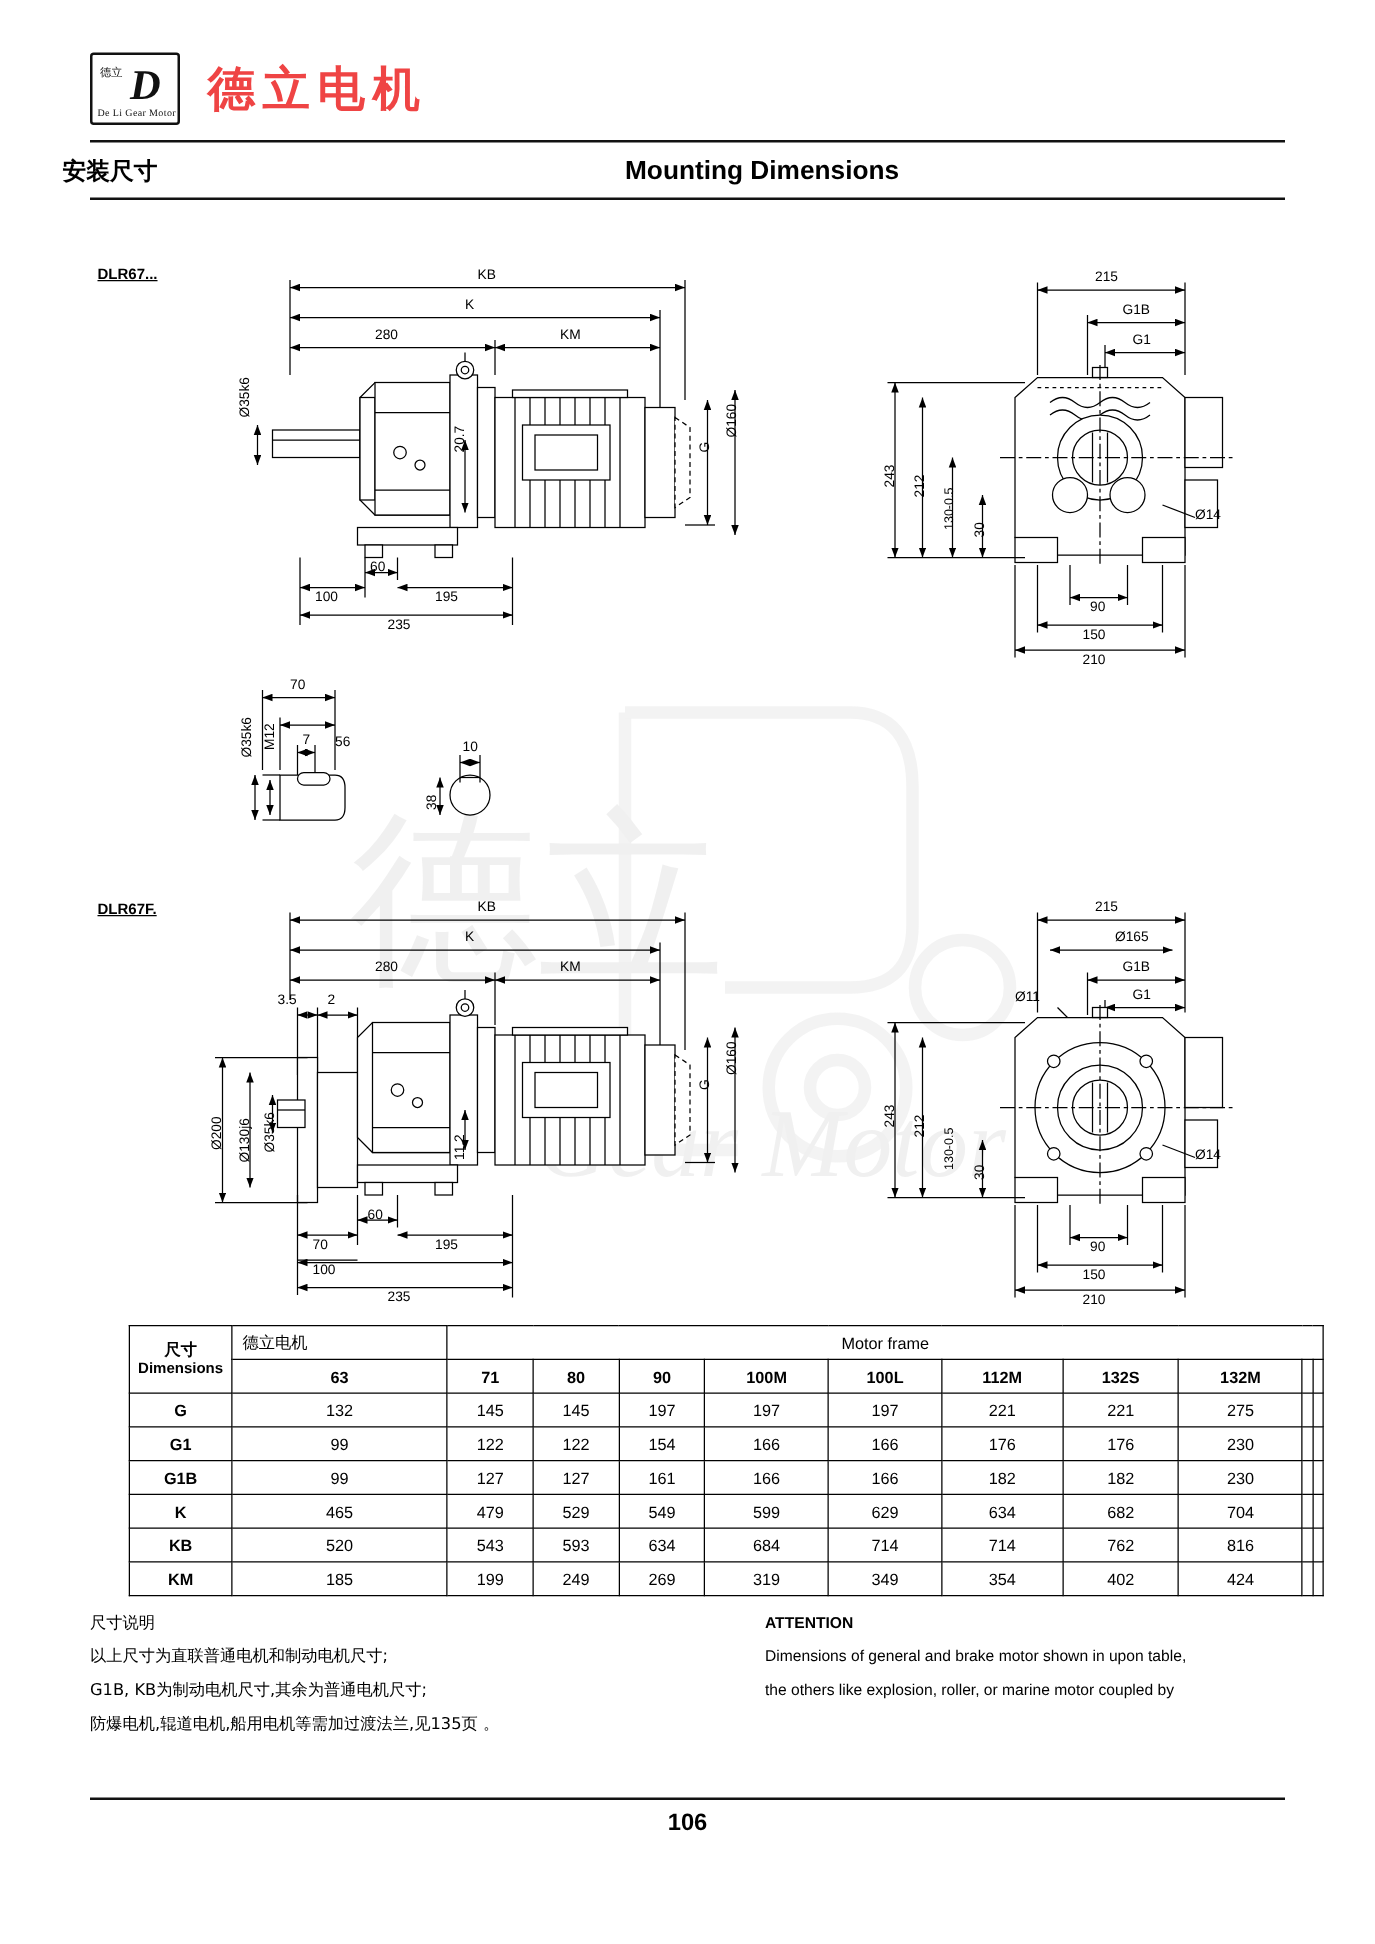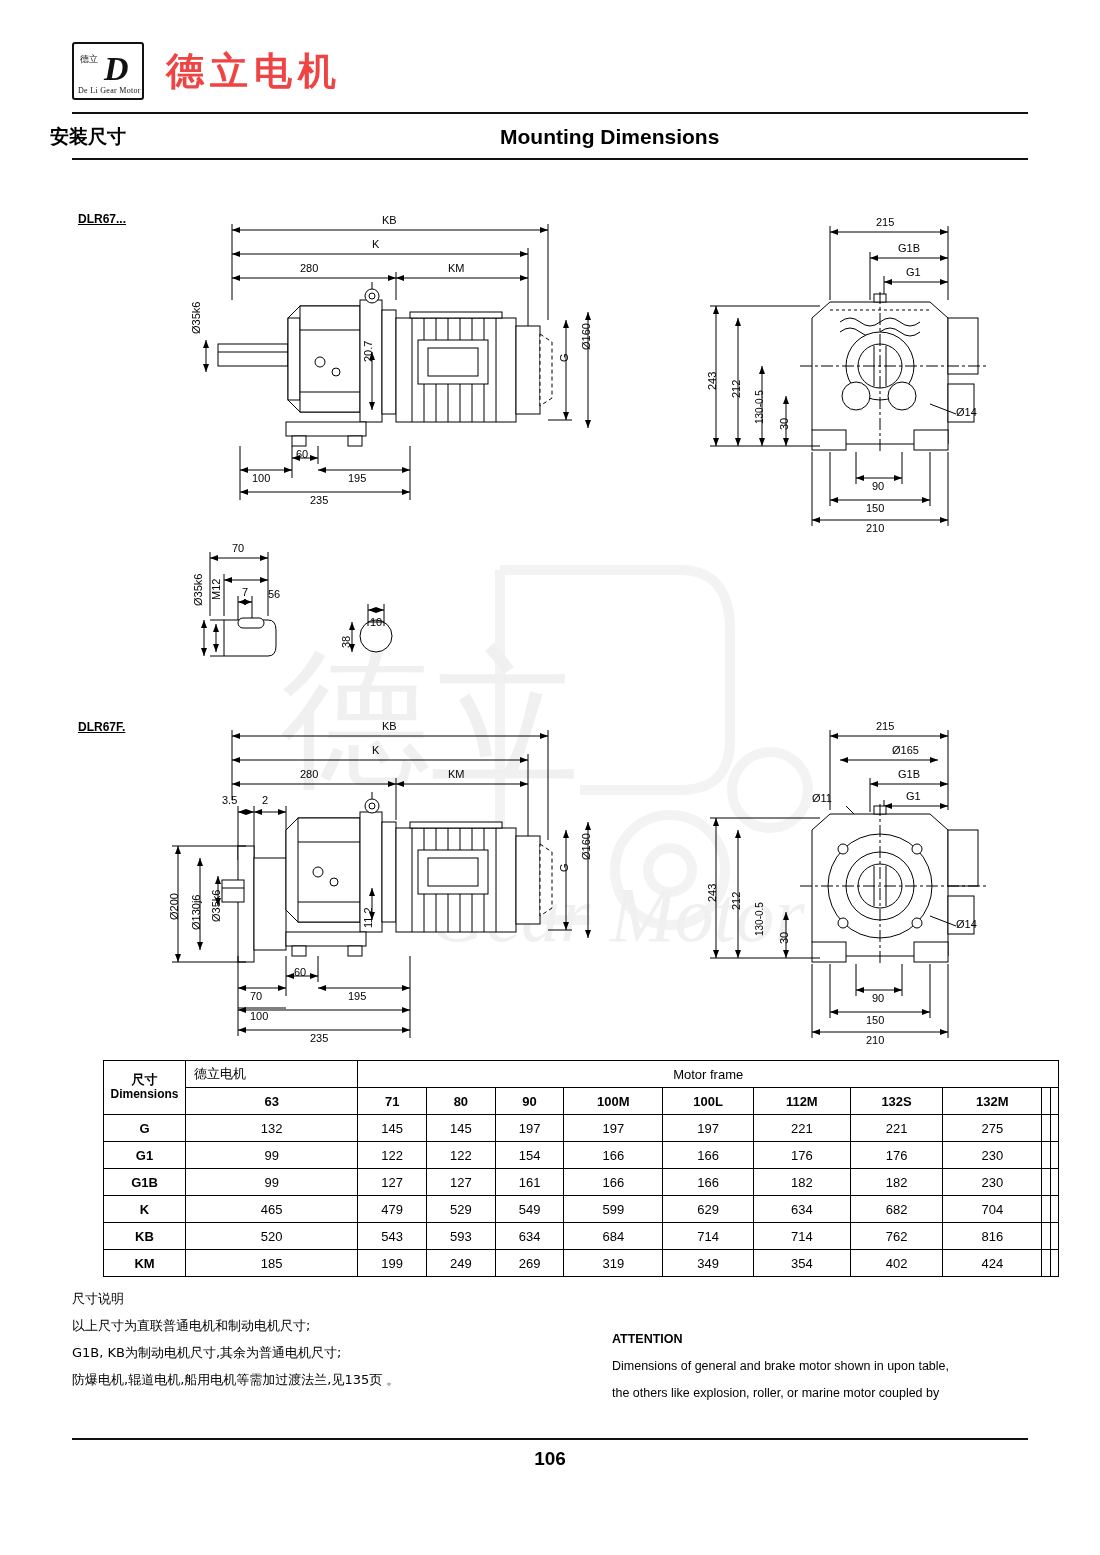--- a/index.html
+++ b/index.html
@@ -163,21 +163,21 @@
     font-size: 13px;
     line-height: 27px;
   }
   .notes-en {
     position: absolute;
     left: 612px; top: 1285px;
     width: 420px;
     font-size: 12.5px;
     line-height: 27px;
   }
-  .notes-en .hd { font-weight: bold; margin-top: 41px; }
+  .notes-en .hd { font-weight: bold; }
 
   
   .footer-rule {
     position: absolute;
     left: 72px; top: 1438px;
     width: 956px; height: 2px;
     background: #111;
   }
   .pageno {
     position: absolute;
@@ -532,21 +532,21 @@
   <div class="dimtxt" style="position:absolute;left:956px;top:406px;">Ø14</div>
   <div class="dimtxt" style="position:absolute;left:872px;top:480px;">90</div>
   <div class="dimtxt" style="position:absolute;left:866px;top:502px;">150</div>
   <div class="dimtxt" style="position:absolute;left:866px;top:522px;">210</div>
 
   <div class="dimtxt" style="position:absolute;left:232px;top:542px;">70</div>
   <div class="dimtxt" style="position:absolute;left:240px;top:588px;margin-left:28px;">56</div>
   <div class="dimtxt" style="position:absolute;left:242px;top:586px;">7</div>
   <div class="dimtxt" style="position:absolute;left:210px;top:600px;transform:rotate(-90deg);transform-origin:left top;width:40px;">M12</div>
   <div class="dimtxt" style="position:absolute;left:192px;top:606px;transform:rotate(-90deg);transform-origin:left top;width:62px;">Ø35k6</div>
-  <div class="dimtxt" style="position:absolute;left:370px;top:616px;text-align:right;">10</div>
+  <div class="dimtxt" style="position:absolute;left:370px;top:592px;text-align:right;">10</div>
   <div class="dimtxt" style="position:absolute;left:340px;top:648px;transform:rotate(-90deg);transform-origin:left top;width:26px;">38</div>
 
   <div class="dimtxt" style="position:absolute;left:382px;top:720px;">KB</div>
   <div class="dimtxt" style="position:absolute;left:372px;top:744px;">K</div>
   <div class="dimtxt" style="position:absolute;left:300px;top:768px;">280</div>
   <div class="dimtxt" style="position:absolute;left:448px;top:768px;">KM</div>
   <div class="dimtxt" style="position:absolute;left:222px;top:794px;">3.5</div>
   <div class="dimtxt" style="position:absolute;left:262px;top:794px;">2</div>
   <div class="dimtxt" style="position:absolute;left:168px;top:920px;transform:rotate(-90deg);transform-origin:left top;width:60px;">Ø200</div>
   <div class="dimtxt" style="position:absolute;left:190px;top:930px;transform:rotate(-90deg);transform-origin:left top;width:76px;">Ø130j6</div>

